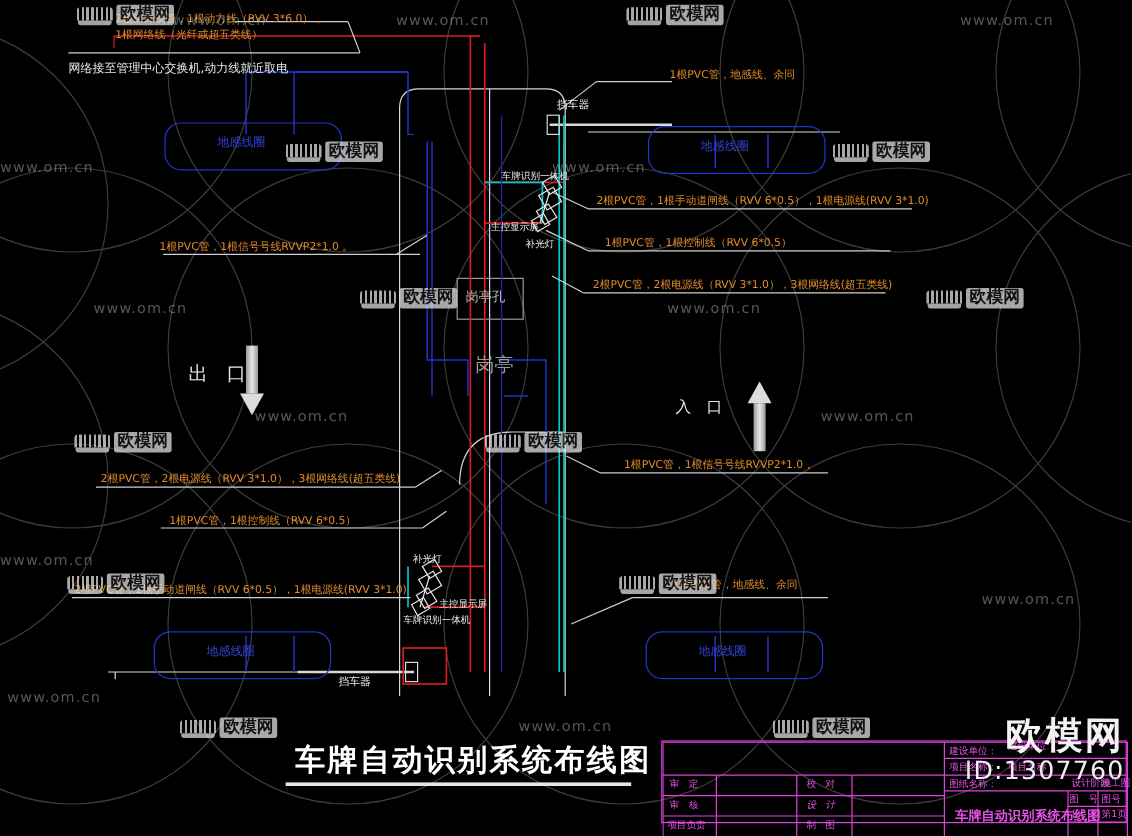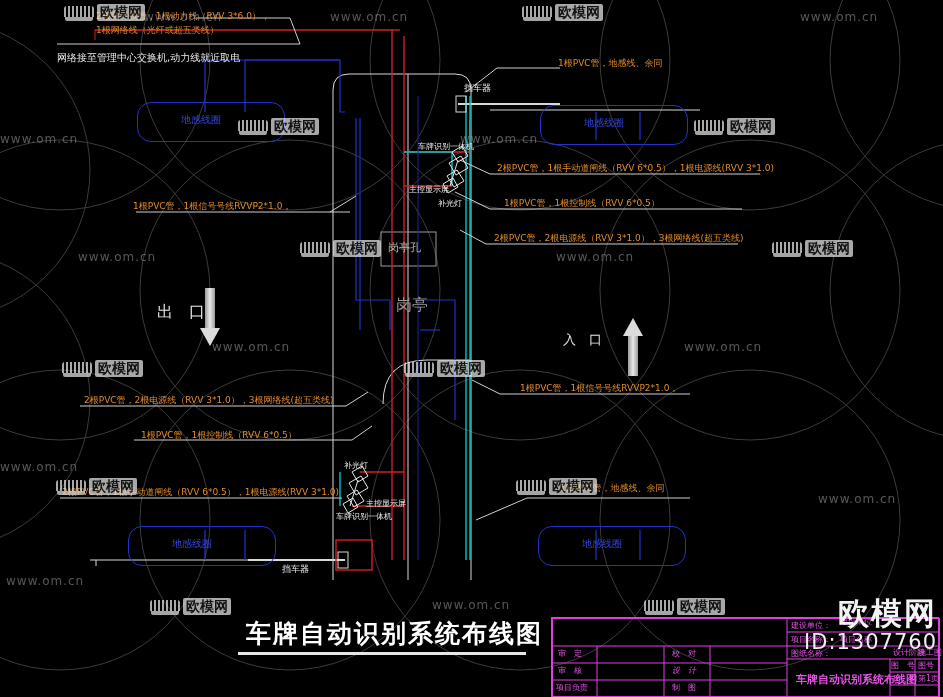--- a/index.html
+++ b/index.html
@@ -261,21 +261,21 @@
 
   <div class="arrow-up" style="left:623px;top:318px;">
     <div class="shaft" style="top:18px;height:40px;"></div>
     <div class="head" style="top:0;border-bottom:18px solid #dcdcdc;"></div>
   </div>
   <div class="lbl lbl-white" style="left:563px;top:333px;font-size:13px;color:#e4e4e4;">入　口</div>
 
   <div id="main-title" style="left:246px;top:617px;">车牌自动识别系统布线图</div>
   <div id="main-title-rule" style="left:238px;top:652px;width:288px;"></div>
 
-  <div id="title-block" style="left:551px;top:617px;width:388px;height:80px;">
+  <div id="title-block" style="left:551px;top:617px;width:388px;height:69px;">
     <svg width="388" height="80" style="position:absolute;left:0;top:0">
       <g stroke="#e040e0" stroke-width="1" fill="none">
         <rect x="0.5" y="0.5" width="387" height="79"></rect>
         <line x1="0" y1="28" x2="235" y2="28"></line>
         <line x1="0" y1="45" x2="235" y2="45"></line>
         <line x1="0" y1="62" x2="235" y2="62"></line>
         <line x1="45" y1="28" x2="45" y2="80"></line>
         <line x1="112" y1="28" x2="112" y2="80"></line>
         <line x1="158" y1="28" x2="158" y2="80"></line>
         <line x1="235" y1="0" x2="235" y2="80"></line>

